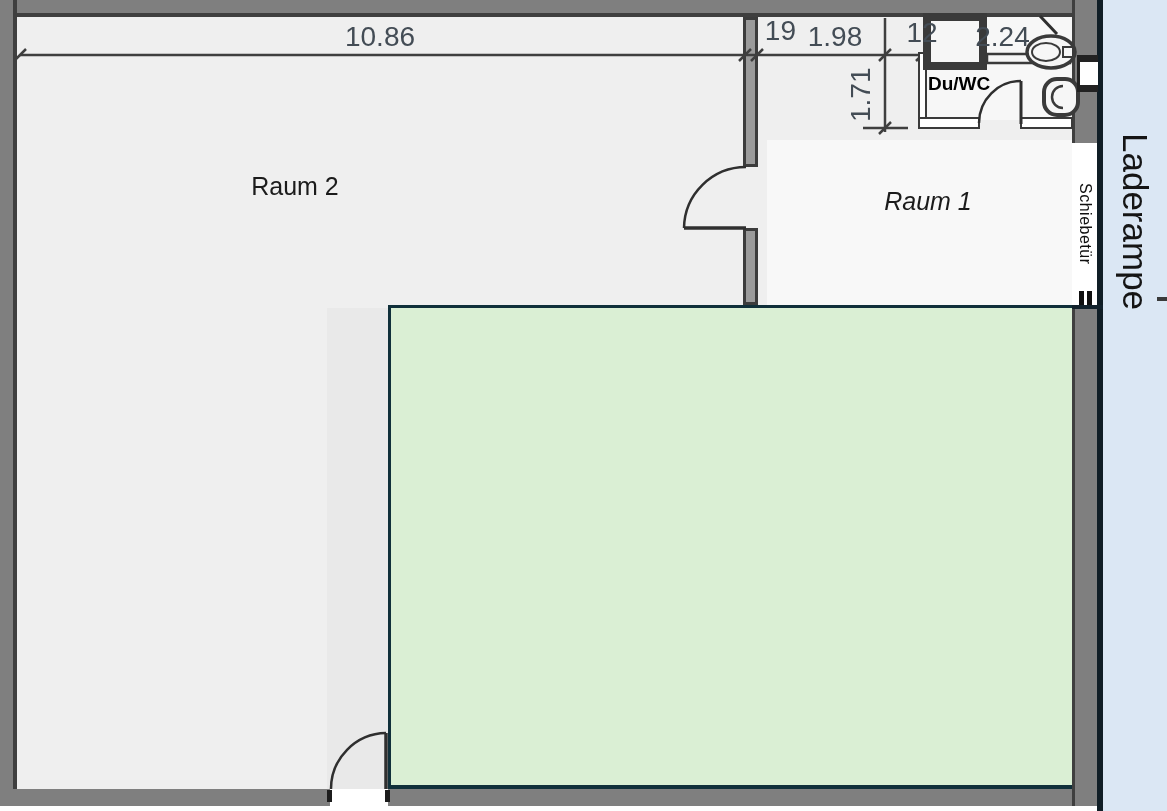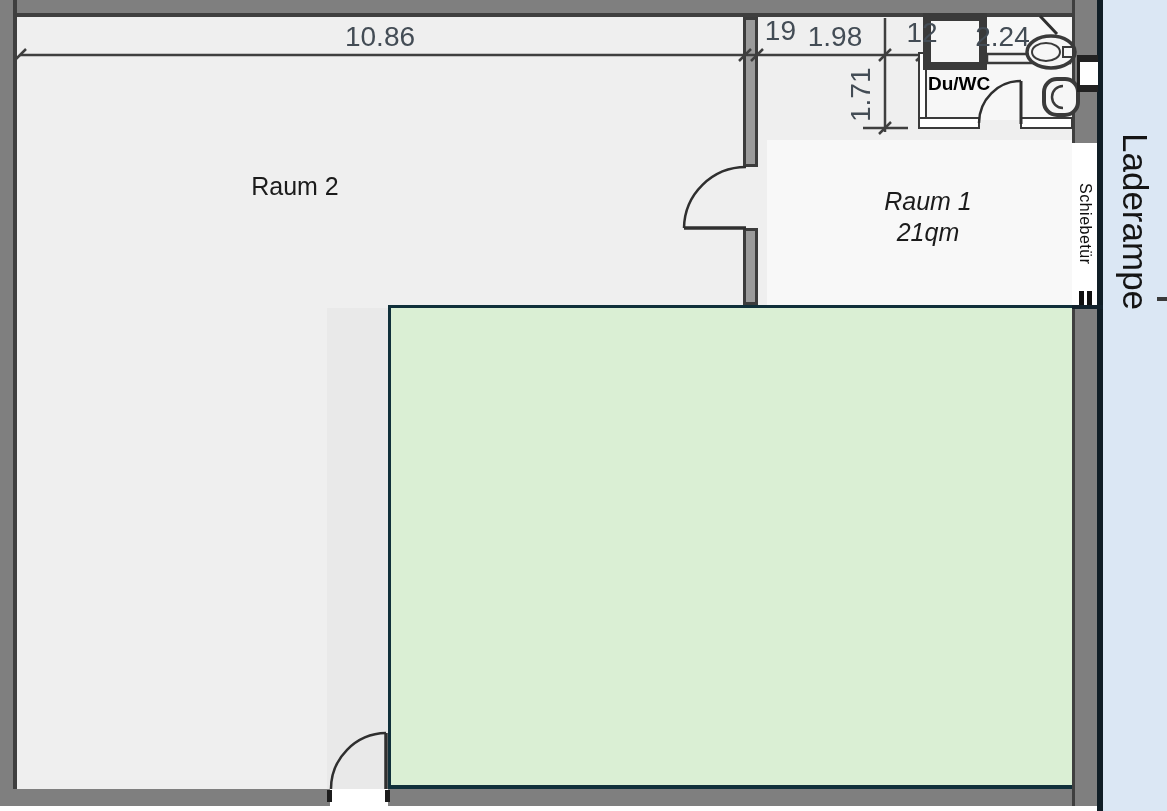--- a/index.html
+++ b/index.html
@@ -151,18 +151,17 @@
   <div class="abs dim dim-242">1.98</div>
   <div class="abs dim dim-12">12</div>
   <div class="abs dim dim-224">2.24</div>
   <div class="abs dim dim-v">1.71</div>
 
   <div class="abs lbl raum2-label">
     <div>Raum 2</div>
   </div>
   <div class="abs lbl raum1-label">
     <div>Raum 1</div>
-    <div>21qm</div>
   </div>
   <div class="abs duwc-label">Du/WC</div>
   <div class="abs ramp-label">Laderampe</div>
 
 </div>
 
 </body></html>

